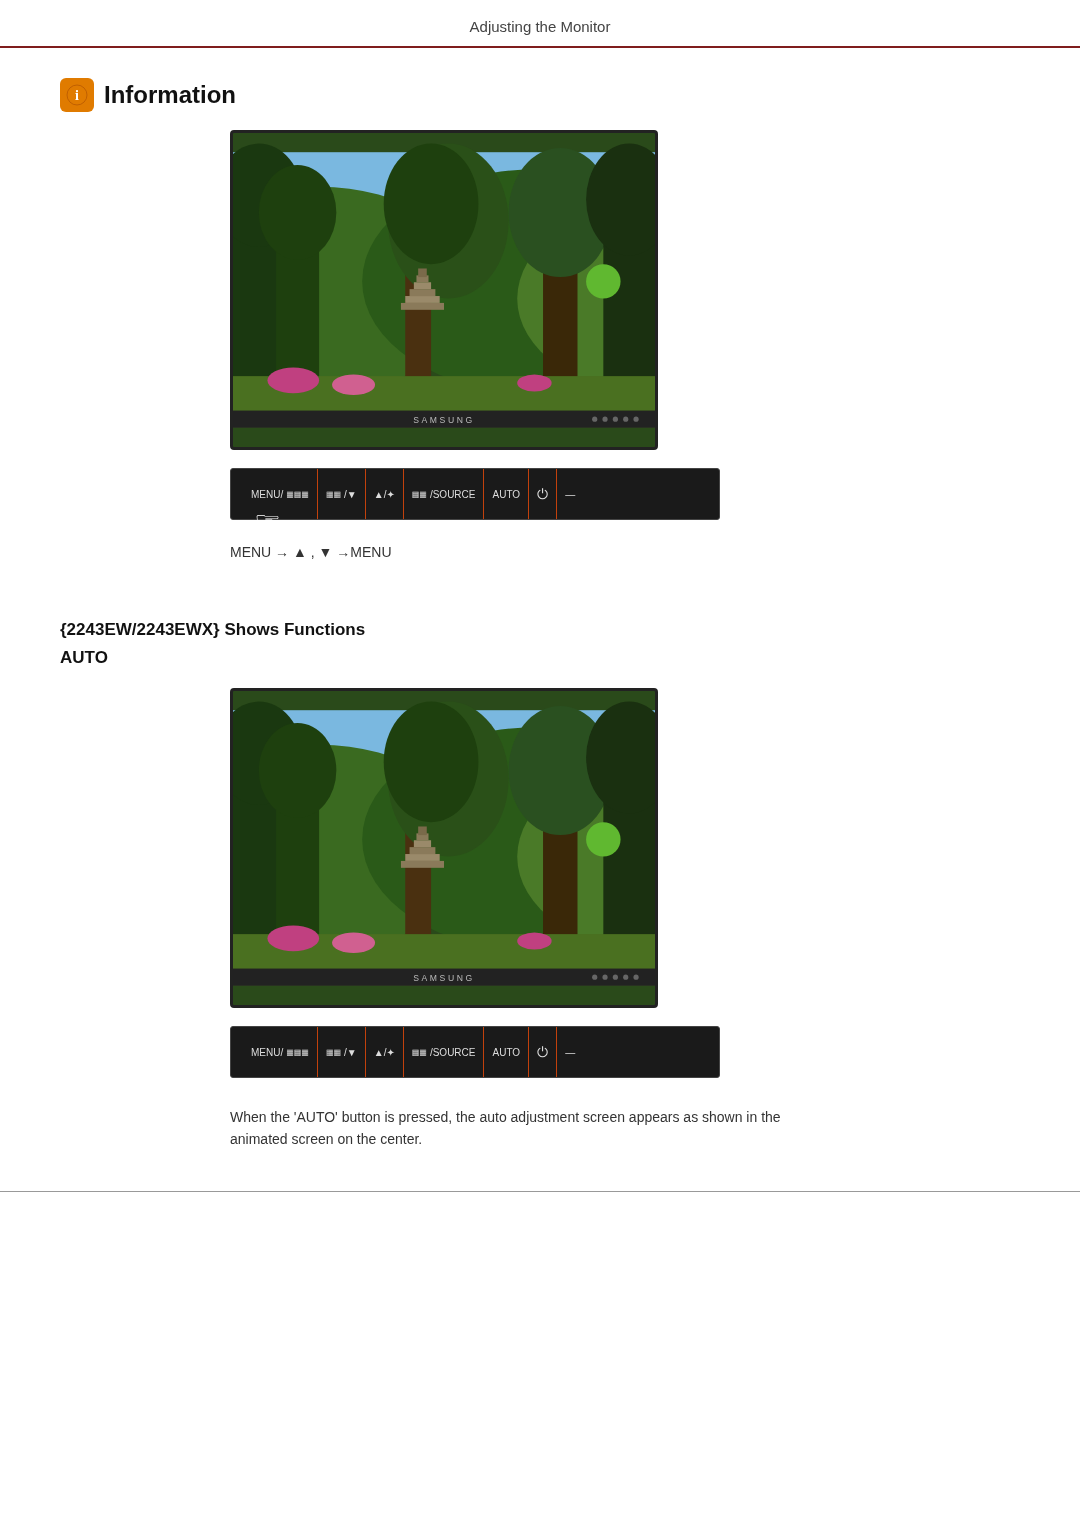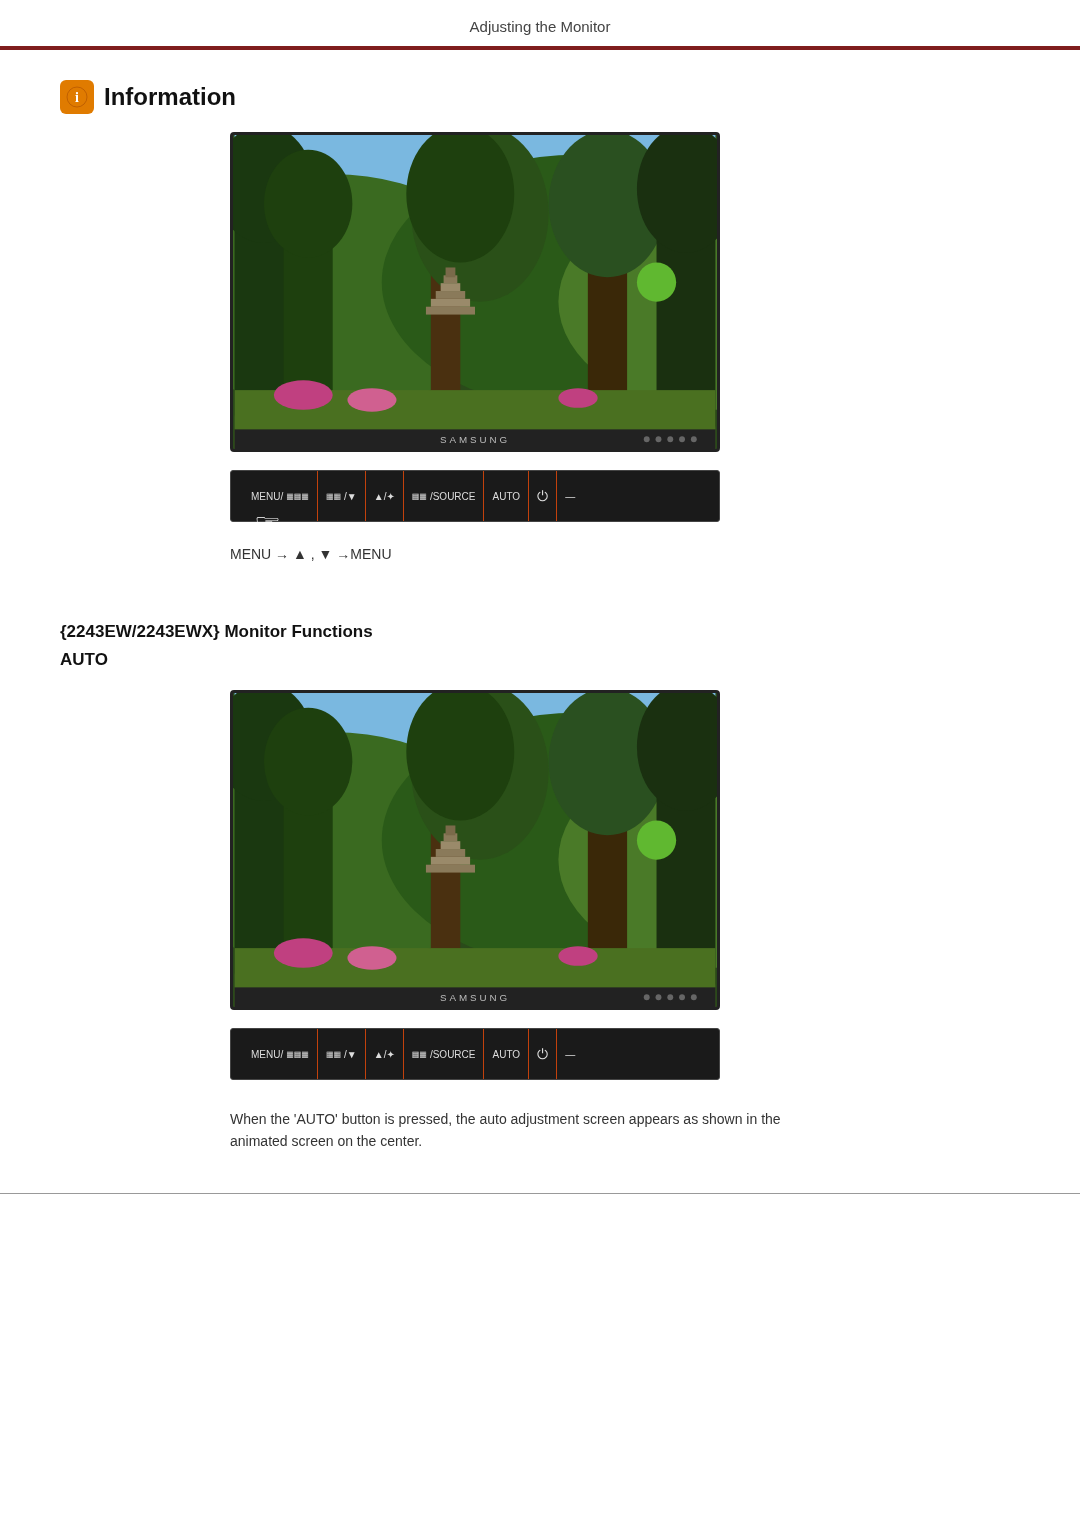--- a/index.html
+++ b/index.html
@@ -5,21 +5,21 @@
     * { margin: 0; padding: 0; box-sizing: border-box; }
     body {
       font-family: Arial, sans-serif;
       background: #fff;
       width: 1080px;
       min-height: 1527px;
       color: #222;
     }
 
     .page-header {
-      border-bottom: 4px solid #7f1d1d;
+      border-bottom: 2px solid #7f1d1d;
       text-align: center;
       padding: 18px 0 10px 0;
       margin-bottom: 30px;
     }
 
     .page-header-title {
       font-size: 15px;
       color: #444;
     }
 
@@ -66,21 +66,21 @@
       color: #111;
       text-align: center;
     }
 
     .monitor-image-container {
       margin-left: 170px;
       margin-bottom: 18px;
     }
 
     .monitor-screen {
-      width: 490px;
+      width: 428px;
       height: 320px;
       background: #2a4a1a;
       border: 3px solid #222;
       border-radius: 4px;
       position: relative;
       overflow: hidden;
     }
 
     
     .control-bar-container {
@@ -282,21 +282,21 @@
         </div>
 
         <div style="position:absolute; left:24px; top:36px; font-size:30px; color:#fff; z-index:10; transform: scaleX(-1);">☜</div>
       </div>
     </div>
 
     <p class="menu-path">MENU → ▲ , ▼ →MENU</p>
   </div>
 
   <div class="section-direct">
-    <h2 class="direct-title">{2243EW/2243EWX} Monitor Functions</h2>
+    <h2 class="direct-title">{2243EW/2243EWX} Shows Functions</h2>
     <h3 class="auto-title">AUTO</h3>
 
     <div class="monitor-image-container2">
       <div class="monitor-screen">
         <svg class="garden-svg" viewBox="0 0 490 320" xmlns="http://www.w3.org/2000/svg">
 
           <rect x="0" y="0" width="490" height="110" fill="#7ab8e0"></rect>
           <rect x="0" y="80" width="490" height="40" fill="#90c890"></rect>
 
           <ellipse cx="100" cy="160" rx="180" ry="120" fill="#3a6a20"></ellipse>

